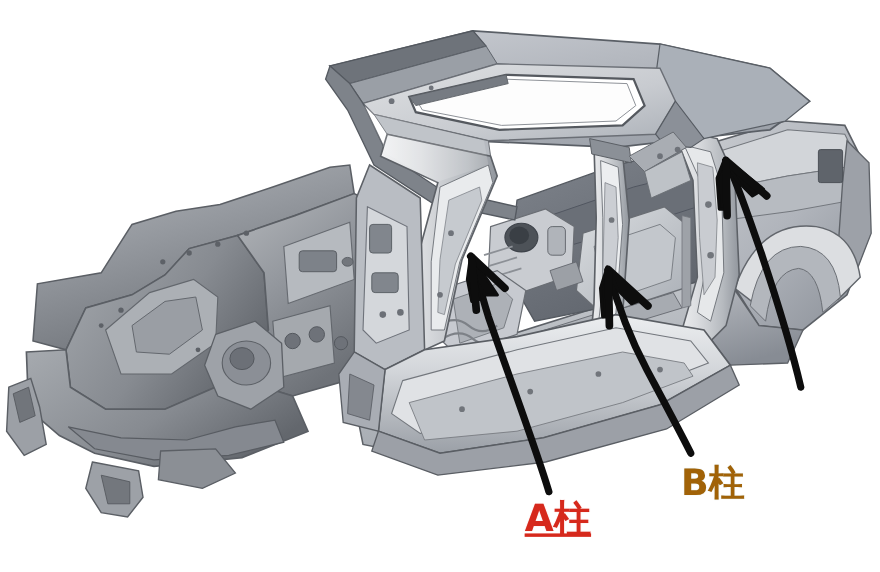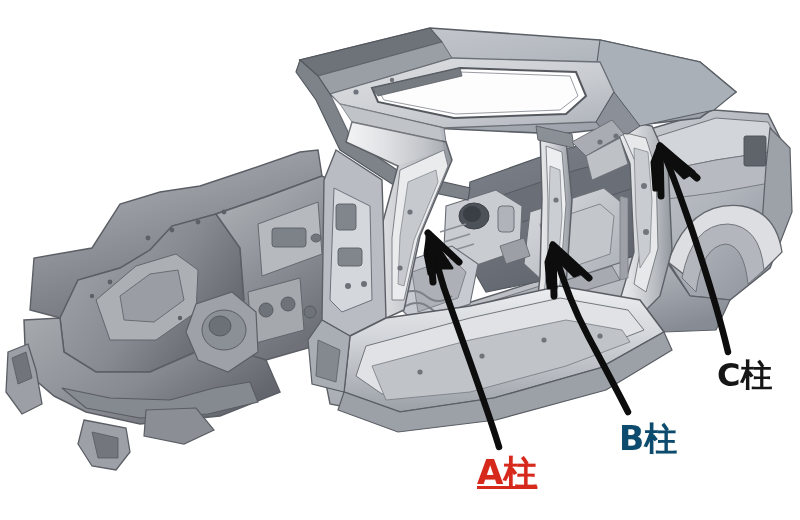--- a/index.html
+++ b/index.html
@@ -315,17 +315,16 @@
         <path d="M659,144 L694,172 L684,178 L670,164 Z" stroke-width="3"></path>
         <path d="M659,144 L662,190 L654,190 L652,162 Z" stroke-width="3"></path>
         <path d="M660,146 L697,178" stroke-width="7" fill="none"></path>
         <path d="M660,147 L661,196" stroke-width="7" fill="none"></path>
       </g>
     </g>
   </svg>
 
   <div class="label" id="label-a" style="color: rgb(214, 41, 28); left: 477px; top: 455px; font-size: 34px; text-decoration: underline;">A柱</div>
 
-  <div class="label" id="label-b" style="color: #0c4a6e; left: 619px; top: 422px; font-size: 33px;">B柱</div>
-
-  <div class="label" id="label-c" style="color: rgb(22, 22, 22); left: 717px; top: 359px; font-size: 32px;">C柱</div>
+  <div class="label" id="label-b" style="color: #a16207; left: 619px; top: 422px; font-size: 33px;">B柱</div>
+
 
 </div>
 
 </body></html>

